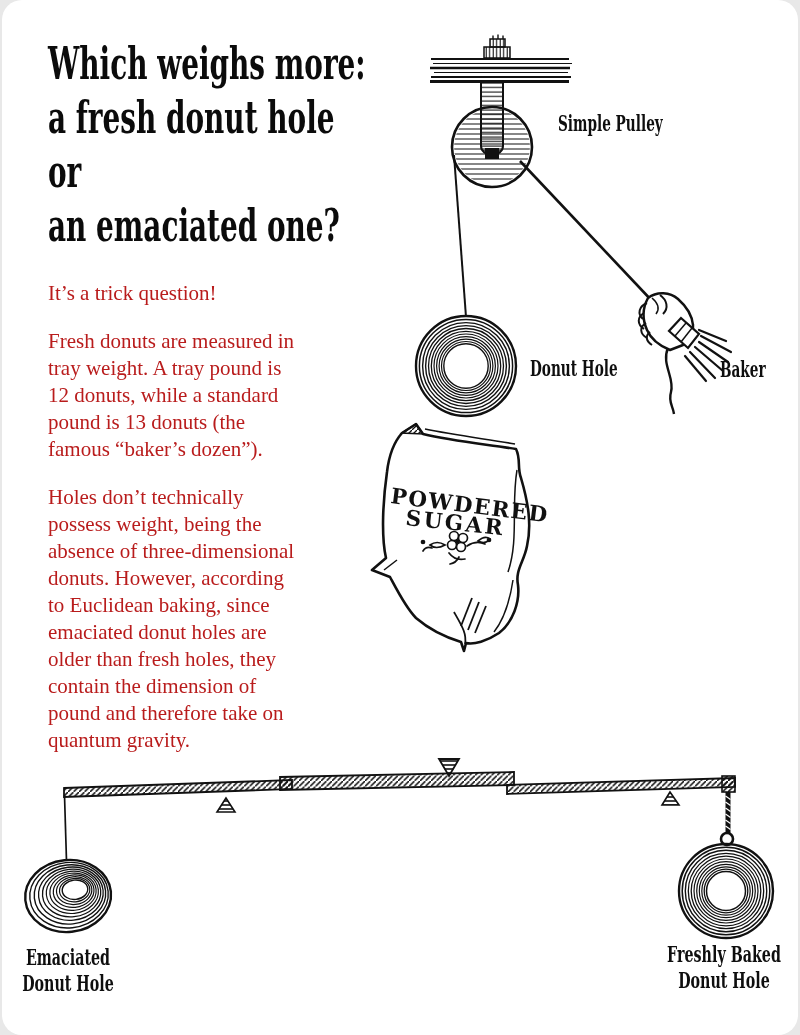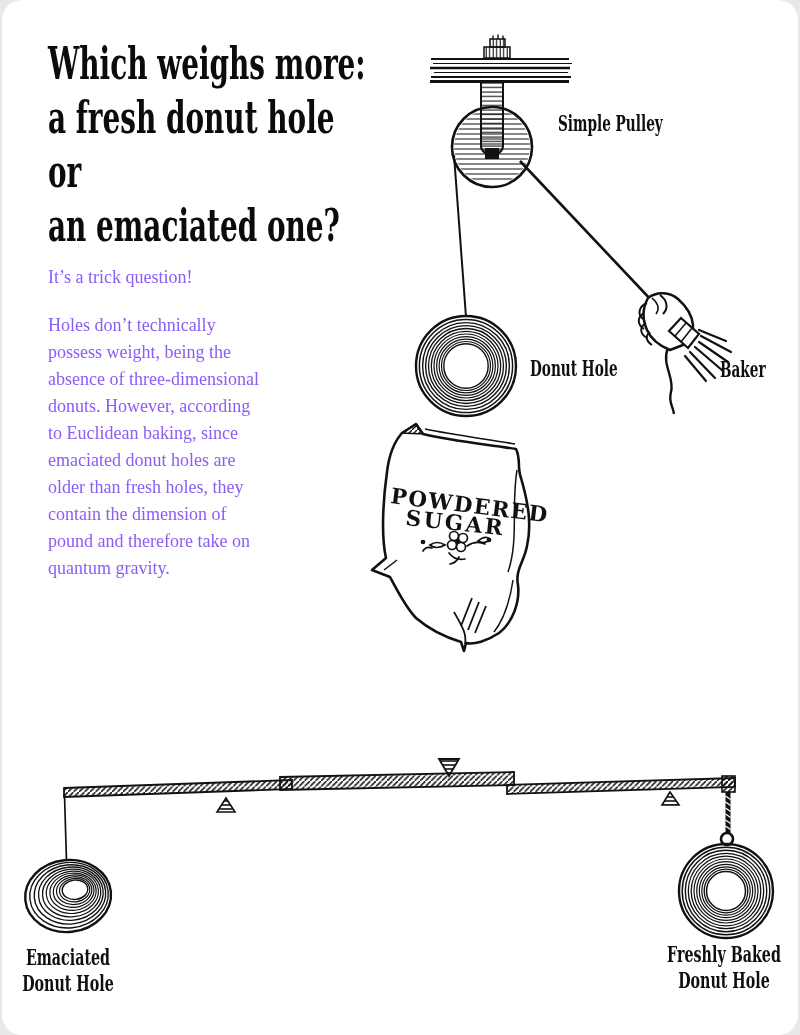--- a/index.html
+++ b/index.html
@@ -9,22 +9,22 @@
     font-family:"Liberation Serif", serif;
     border-radius:20px;
   }
   .title {
     position:absolute; left:46px; top:37px; width:520px;
     font-family:"DejaVu Serif", serif; font-weight:bold;
     font-size:45px; line-height:54px; color:#0b0b0b;
     white-space:pre-line; letter-spacing:0;
     transform:scaleX(0.62); transform-origin:left top;
   }
-  .body-text { position:absolute; left:46px; top:264px; width:300px;
-    font-size:18px; line-height:27px; color:#8b5cf6; }
+  .body-text { position:absolute; left:46px; top:280px; width:300px;
+    font-size:21px; line-height:27px; color:#b91c1c; }
   .body-text p { margin:0 0 21px 0; white-space:pre-line; }
   .lbl {
     position:absolute; font-family:"DejaVu Serif", serif; font-weight:bold;
     font-size:22px; color:#0e0e0e; white-space:nowrap;
     transform:scaleX(0.62); transform-origin:left top;
   }
   .caption {
     position:absolute; width:190px; text-align:center;
     font-family:"DejaVu Serif", serif; font-weight:bold;
     font-size:23px; line-height:26px; color:#0e0e0e; white-space:pre-line;
@@ -38,20 +38,25 @@
 <body>
 
 <div class="page">
 
   <div class="title">Which weighs more:
 a fresh donut hole or
 an emaciated one?</div>
 
   <div class="body-text">
     <p>It’s a trick question!</p>
+    <p>Fresh donuts are measured in
+tray weight.  A tray pound is
+12 donuts, while a standard
+pound is 13 donuts (the
+famous “baker’s dozen”).</p>
     <p>Holes don’t technically
 possess weight, being the
 absence of three-dimensional
 donuts.  However, according
 to Euclidean baking, since
 emaciated donut holes are
 older than fresh holes, they
 contain the dimension of
 pound and therefore take on
 quantum gravity.</p>

